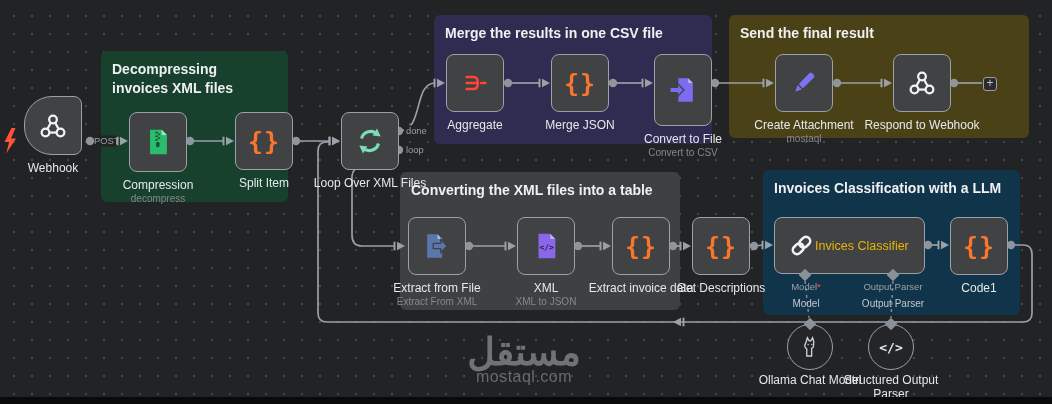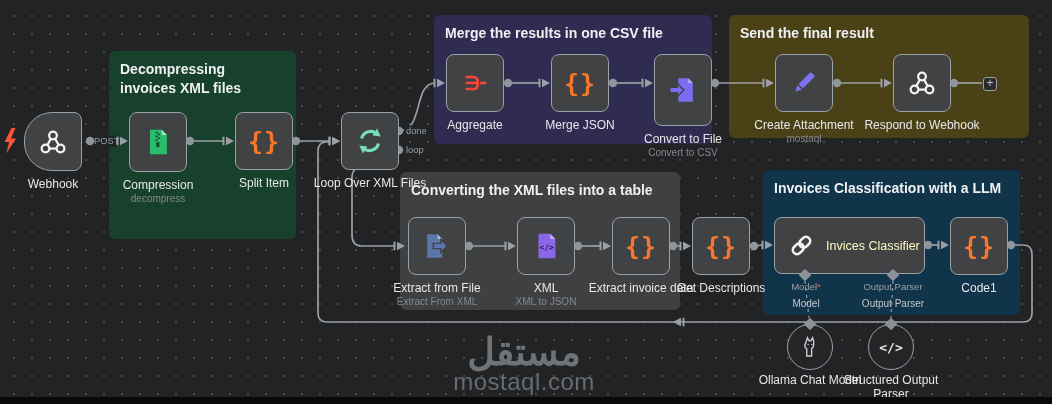--- a/index.html
+++ b/index.html
@@ -15,53 +15,53 @@
   .wire.dashed{stroke:#868c92;stroke-width:1.4;stroke-dasharray:3 4}
   .wire-label{font-size:9.3px;fill:#9aa0a5;font-family:"Liberation Sans",sans-serif}
   .node{position:absolute;background:#414244;border:1.6px solid #9aa1a7;border-radius:8px;
     z-index:3;display:flex;align-items:center;justify-content:center}
   .node.trigger{border-radius:28px 8px 8px 28px}
   .node-icon{display:flex;align-items:center;justify-content:center}
   .node-label{position:absolute;top:100%;left:50%;transform:translateX(-50%);margin-top:7px;
     color:#e6e8ea;font-size:12px;white-space:nowrap;text-align:center}
   .node-sub{position:absolute;top:100%;left:50%;transform:translateX(-50%);margin-top:22px;
     color:#85898e;font-size:10px;white-space:nowrap}
-  .wide-label{color:#fef9c3;font-size:12.5px;margin-left:11px;white-space:nowrap}
+  .wide-label{color:#eab308;font-size:12.5px;margin-left:0;white-space:nowrap}
   .braces{font-family:"DejaVu Sans Mono",monospace;font-size:25px;font-weight:700;color:#f8762d;letter-spacing:1px}
   .code-tag{font-family:"DejaVu Sans Mono",monospace;font-size:13px;font-weight:700;color:#e8eaec}
   .circle-node{position:absolute;border:1.6px solid #9aa1a7;border-radius:50%;background:#232527;
     z-index:3;display:flex;align-items:center;justify-content:center}
   .circle-label{position:absolute;transform:translateX(-50%);text-align:center;font-size:12px;
     color:#e4e6e8;z-index:3;line-height:1.2}
   .diamond{position:absolute;width:9px;height:9px;background:#8b9198;
     transform:translate(-50%,-50%) rotate(45deg);z-index:4}
   .port-label{position:absolute;transform:translate(-50%,-50%);font-size:9.5px;color:#9aa0a5;
     white-space:nowrap;z-index:4}
   .link-label{position:absolute;transform:translate(-50%,-50%);font-size:10px;color:#c3c7cb;
     white-space:nowrap;z-index:4}
   .req{color:#ff5438}
   #plus-btn{position:absolute;left:983px;top:76.5px;width:14px;height:14px;border:1.6px solid #9aa0a5;
     border-radius:3px;color:#c0c4c8;font-size:12px;line-height:10px;text-align:center;z-index:3;background:#2a2c2e}
   #watermark{position:absolute;left:524px;top:333px;transform:translateX(-50%);text-align:center;
     z-index:6;pointer-events:none}
   #wm-ar{font-size:38px;font-weight:700;color:#767A7d;opacity:.92;line-height:1.05}
-  #wm-en{font-size:24px;color:#6e7275;opacity:.92;margin-top:-5px;letter-spacing:.5px}
+  #wm-en{font-size:16px;color:#6e7275;opacity:.92;margin-top:-5px;letter-spacing:.5px}
   #bolt{position:absolute;left:2px;top:127px;z-index:3}
   #bottom-bar{position:absolute;left:0;top:397px;width:1052px;height:7px;background:#0a0a0b;z-index:7}
 </style>
 </head>
 <body>
 
 <div id="canvas">
   <svg id="bolt" width="16" height="28" viewBox="0 0 16 28">
     <path d="M9.5 1 L2.5 15 h4.6 l-2.8 11.5 L14 11.5 H9 L13.5 1 Z" fill="#ff5438"></path>
   </svg>
 
   <div id="groups">
-      <div class="group" style="left: 109px; top: 51px; width: 187px; height: 188px; background: rgb(23, 64, 45);">
+      <div class="group" style="left: 101px; top: 51px; width: 187px; height: 151px; background: rgb(23, 64, 45);">
         <div class="group-title" style="max-width: 172px;">Decompressing invoices XML files</div>
       </div>
       <div class="group" style="left: 434px; top: 15px; width: 278px; height: 129px; background: rgb(47, 43, 81);">
         <div class="group-title">Merge the results in one CSV file</div>
       </div>
       <div class="group" style="left: 729px; top: 15px; width: 300px; height: 123px; background: rgb(75, 65, 23);">
         <div class="group-title">Send the final result</div>
       </div>
       <div class="group" style="left: 400px; top: 172px; width: 280px; height: 138px; background: rgb(62, 64, 66);">
         <div class="group-title">Converting the XML files into a table</div>
@@ -174,21 +174,21 @@
         <circle cx="954" cy="83" r="4.2" fill="#8e959b"></circle>
       </g>
       <g>
         <path class="wire dashed" d="M805,281 L809,318"></path>
       </g>
       <g>
         <path class="wire dashed" d="M893,281 L891,318"></path>
       </g>
     </svg>
   <div id="nodes">
-      <div class="node trigger" style="left: 24px; top: 112px; width: 58px; height: 59px;">
+      <div class="node trigger" style="left: 24px; top: 96px; width: 58px; height: 59px;">
         <span class="node-icon">
           <svg width="30" height="30" viewBox="0 0 32 32" fill="none" stroke="#f2f4f6" stroke-width="2.4">
             <circle cx="16" cy="9" r="4.1"></circle>
             <circle cx="8" cy="23" r="4.1"></circle>
             <circle cx="24" cy="23" r="4.1"></circle>
             <path d="M13.7 12.6 L10 19.2"></path>
             <path d="M18.3 12.6 L22 19.2"></path>
             <path d="M12.3 23 L19.7 23"></path>
           </svg>
         </span>

